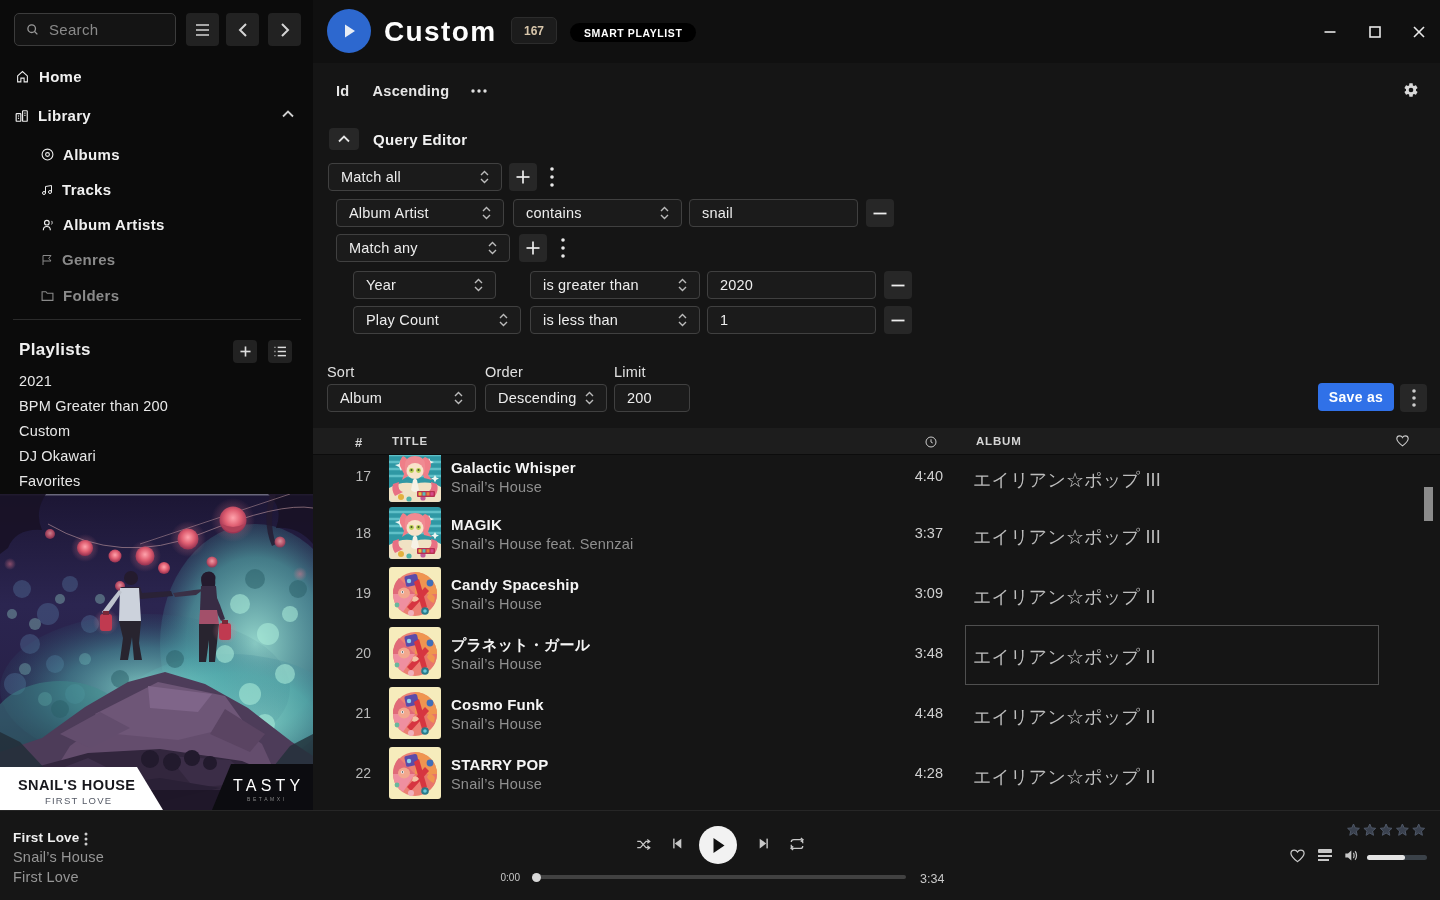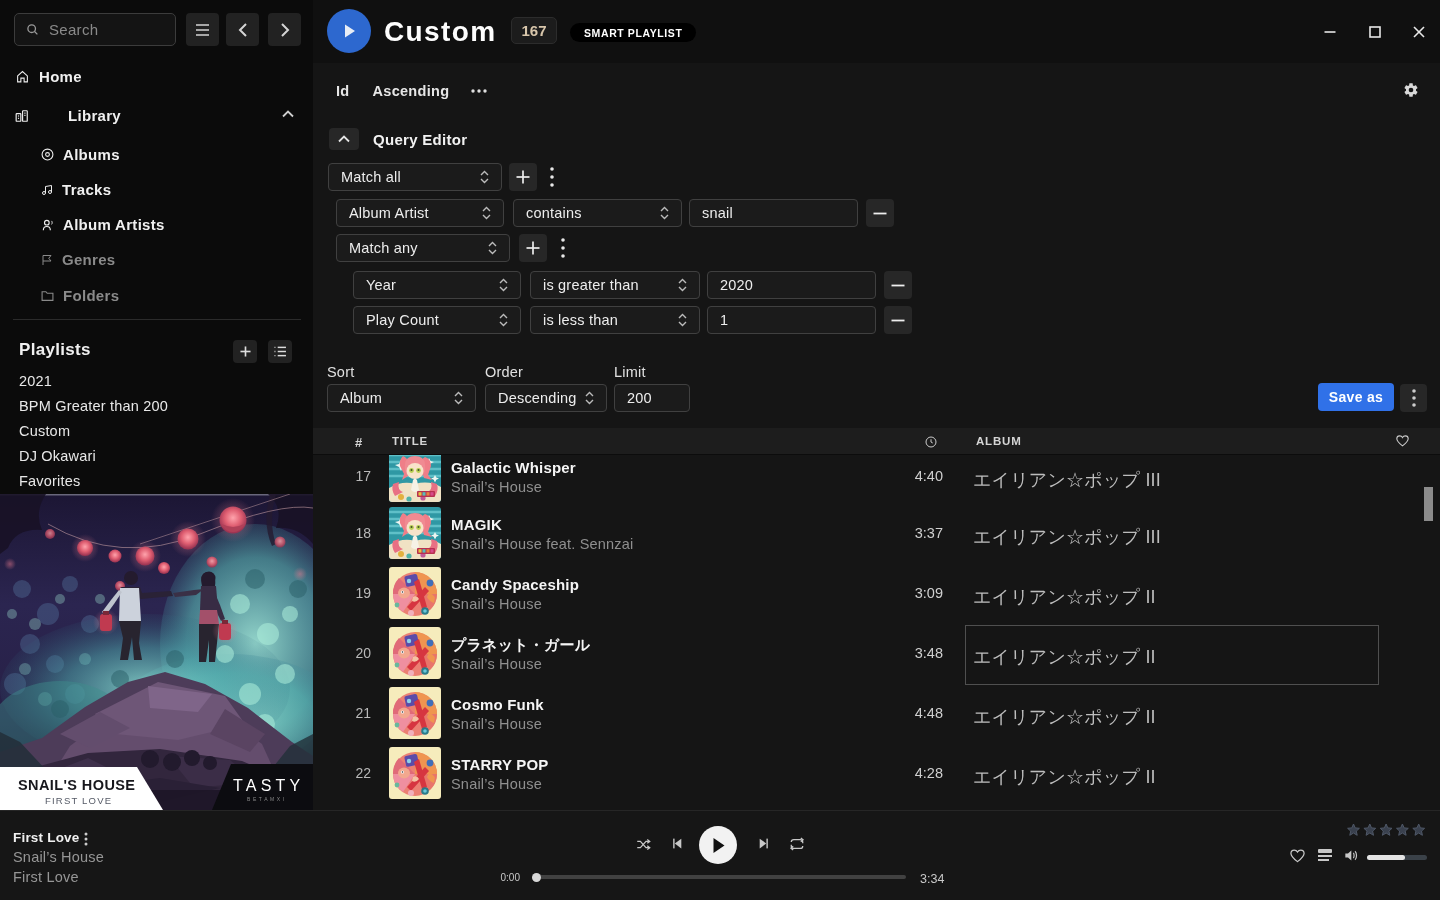--- a/index.html
+++ b/index.html
@@ -21,21 +21,21 @@
 .plitem { font-size:14.5px; color:#e8e8e8; letter-spacing:.2px; }
 
 
 #art { left:0; top:494px; width:313px; height:316px; overflow:hidden; }
 
 
 #main { left:313px; top:0; width:1127px; height:810px; background:#151515; }
 #titlebar { left:0; top:0; width:1127px; height:63px; background:#101010; }
 #playbtn { left:14px; top:9px; width:44px; height:44px; border-radius:50%; background:#2d68cf; display:flex; align-items:center; justify-content:center; }
 #ptitle { left:71px; top:16px; font-size:28px; font-weight:bold; letter-spacing:1.4px; color:#fdfdfd; }
-#cntbadge { left:198px; top:17px; width:46px; height:27px; background:#1c1c1c; border:1px solid #2c2c2c; border-radius:5px; color:#d8c6ab; font-size:15px; font-weight:bold; display:flex; align-items:center; justify-content:center; }
+#cntbadge { left:198px; top:17px; width:46px; height:27px; background:#1c1c1c; border:1px solid #2c2c2c; border-radius:5px; color:#d8c6ab; font-size:12px; font-weight:bold; display:flex; align-items:center; justify-content:center; }
 #smartbadge { left:257px; top:23px; height:19px; background:#000; border-radius:10px; color:#fff; font-size:10.5px; font-weight:bold; letter-spacing:.6px; display:flex; align-items:center; padding:0 14px; }
 .winbtn { top:26px; width:14px; height:14px; }
 
 #sortrow { left:23px; top:83px; display:flex; align-items:center; font-weight:bold; font-size:14.5px; color:#e6e6e6; letter-spacing:.3px; }
 
 
 .select, .input { background:#1b1b1b; border:1px solid #404040; border-radius:4px; height:28px; display:flex; align-items:center; padding:0 12px; font-size:14.5px; color:#ededed; letter-spacing:.2px; position:absolute; }
 .select .lbl { flex:1; }
 .sqbtn { position:absolute; width:28px; height:28px; background:#272727; border-radius:4px; display:flex; align-items:center; justify-content:center; }
 #saveas { left:1005px; top:383px; width:76px; height:28px; background:#3071e8; border-radius:4px; color:#fff; font-size:14px; font-weight:bold; display:flex; align-items:center; justify-content:center; letter-spacing:.3px; }
@@ -88,21 +88,21 @@
         </svg>
   </div>
 
   <div class="abs navrow" style="left:16px;top:68px;">
     <svg class="icon" width="13" height="14" viewBox="0 0 24 24" fill="none" stroke="#eee" stroke-width="2">
           <path d="M3 10 L12 2 L21 10 V21 H15 V14 H9 V21 H3 Z"></path>
         </svg>
     <span class="navtxt" style="margin-left:10px;">Home</span>
   </div>
 
-  <div class="abs navrow" style="left:15px;top:107px;gap:30px;">
+  <div class="abs navrow" style="left:15px;top:107px;">
     <svg class="icon" width="14" height="14" viewBox="0 0 24 24" fill="none" stroke="#eee" stroke-width="2">
           <rect x="2" y="8" width="8" height="13" rx="1"></rect>
           <rect x="13" y="3" width="8" height="18" rx="1"></rect>
           <line x1="5" y1="12" x2="7" y2="12"></line>
           <line x1="5" y1="16" x2="7" y2="16"></line>
           <line x1="16" y1="7" x2="18" y2="7"></line>
           <line x1="16" y1="11" x2="18" y2="11"></line>
         </svg>
     <span class="navtxt" style="margin-left:9px;">Library</span>
   </div>
@@ -424,21 +424,21 @@
           <line x1="7" y1="0.5" x2="7" y2="13.5"></line>
           <line x1="0.5" y1="7" x2="13.5" y2="7"></line>
         </svg>
   </div>
   <svg class="abs" style="left:248px;top:237px;" width="4" height="22" viewBox="0 0 4 22">
         <circle cx="2" cy="3" r="1.8" fill="#e8e8e8"></circle>
         <circle cx="2" cy="11" r="1.8" fill="#e8e8e8"></circle>
         <circle cx="2" cy="19" r="1.8" fill="#e8e8e8"></circle>
       </svg>
 
-  <div class="select" style="left:40px;top:271px;width:168px;">
+  <div class="select" style="left:40px;top:271px;width:143px;">
         <span class="lbl">Year</span>
     <svg width="9" height="14" viewBox="0 0 9 14" fill="none" stroke="#bbb" stroke-width="1.4">
           <polyline points="1,5 4.5,1.5 8,5"></polyline>
           <polyline points="1,9 4.5,12.5 8,9"></polyline>
         </svg>
   </div>
   <div class="select" style="left:217px;top:271px;width:170px;">
         <span class="lbl">is greater than</span>
     <svg width="9" height="14" viewBox="0 0 9 14" fill="none" stroke="#bbb" stroke-width="1.4">
           <polyline points="1,5 4.5,1.5 8,5"></polyline>

